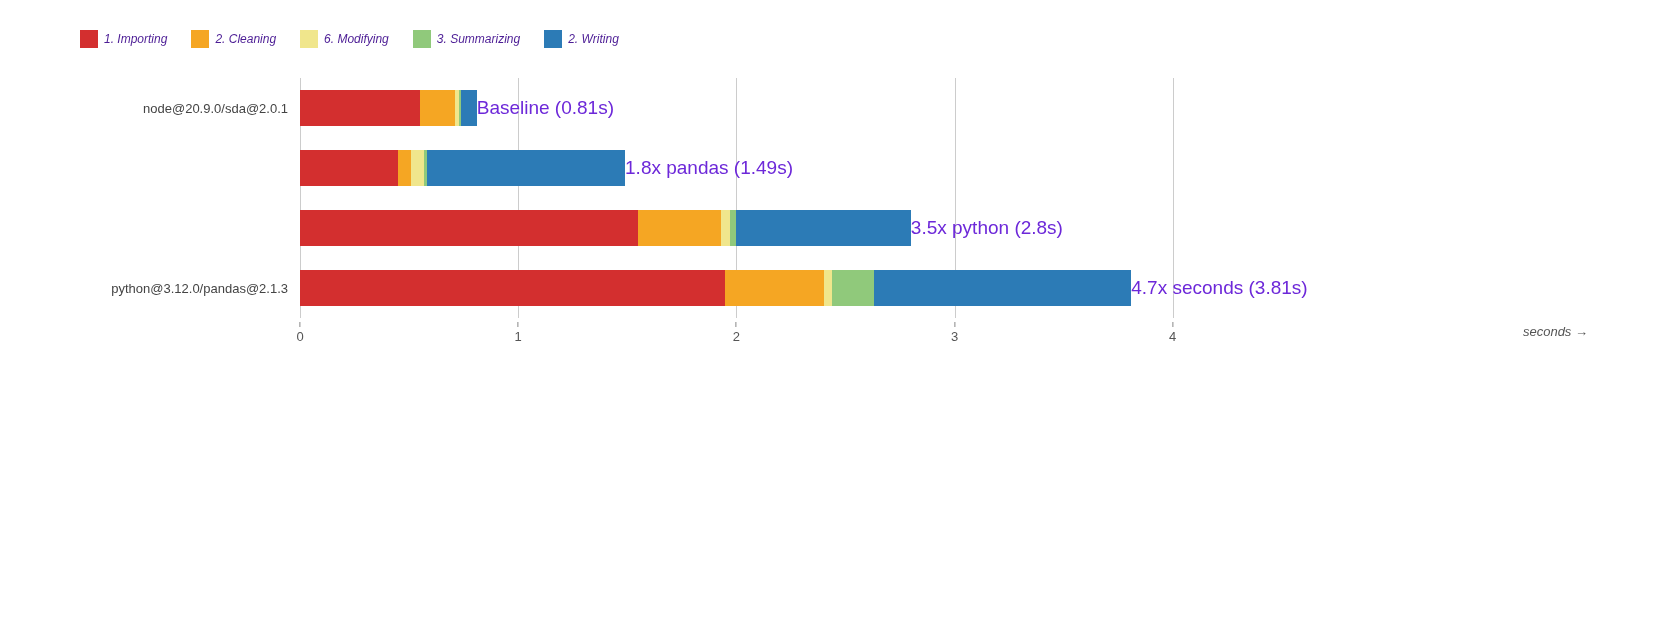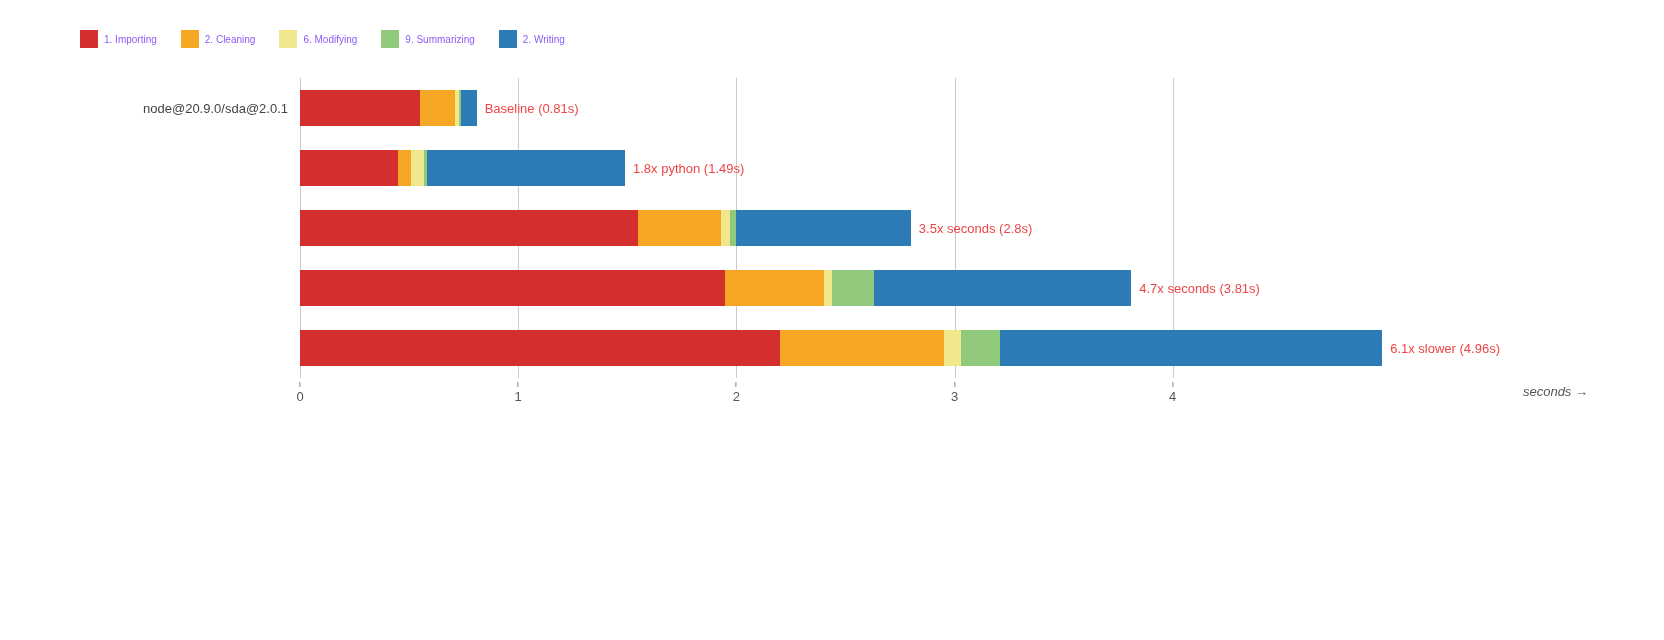--- a/index.html
+++ b/index.html
@@ -29,22 +29,23 @@
       display: flex;
       align-items: center;
       gap: 6px;
     }
     .legend-swatch {
       width: 18px;
       height: 18px;
       flex-shrink: 0;
     }
     .legend-label {
-      font-size: 10px;
-      color: #8b5cf6;
+      font-size: 12px;
+      color: #4c1d95;
+      font-style: italic;
     }
     .chart-inner {
       display: flex;
       flex-direction: row;
       position: relative;
     }
     .y-labels {
       display: flex;
       flex-direction: column;
       justify-content: space-between;
@@ -96,24 +97,23 @@
       display: flex;
       flex-direction: row;
       height: 36px;
       position: relative;
     }
     .bar-segment {
       height: 100%;
       flex-shrink: 0;
     }
     .bar-label {
-      font-size: 13px;
-      color: #ef4444;
+      font-size: 19px;
+      color: #6d28d9;
       white-space: nowrap;
-      margin-left: 8px;
       display: flex;
       align-items: center;
       height: 36px;
     }
     .x-axis {
       display: flex;
       align-items: flex-start;
       margin-left: 0;
       padding-top: 4px;
       height: 30px;
@@ -159,31 +159,32 @@
       <div class="legend-item">
         <div class="legend-swatch" style="background: rgb(245, 166, 35);"></div>
         <span class="legend-label">2. Cleaning</span>
       </div>
       <div class="legend-item">
         <div class="legend-swatch" style="background: rgb(240, 230, 140);"></div>
         <span class="legend-label">6. Modifying</span>
       </div>
       <div class="legend-item">
         <div class="legend-swatch" style="background: rgb(144, 201, 123);"></div>
-        <span class="legend-label">9. Summarizing</span>
+        <span class="legend-label">3. Summarizing</span>
       </div>
       <div class="legend-item">
         <div class="legend-swatch" style="background: rgb(44, 123, 182);"></div>
         <span class="legend-label">2. Writing</span>
       </div>
     </div>
 
   <div class="chart-inner">
     <div class="y-labels">
     <div class="y-label">node@20.9.0/sda@2.0.1</div>
+        <div class="y-label">python@3.12.0/pandas@2.1.3</div>
       </div>
     <div class="bars-area" style="width: 1200px; flex-shrink: 0;">
       <div class="grid-lines">
       <div class="grid-line" style="position: absolute; left: 0px; top: 0px; bottom: 30px; width: 1px; background: rgb(204, 204, 204);"></div>
           <div class="grid-line" style="position: absolute; left: 218.182px; top: 0px; bottom: 30px; width: 1px; background: rgb(204, 204, 204);"></div>
           <div class="grid-line" style="position: absolute; left: 436.364px; top: 0px; bottom: 30px; width: 1px; background: rgb(204, 204, 204);"></div>
           <div class="grid-line" style="position: absolute; left: 654.545px; top: 0px; bottom: 30px; width: 1px; background: rgb(204, 204, 204);"></div>
           <div class="grid-line" style="position: absolute; left: 872.727px; top: 0px; bottom: 30px; width: 1px; background: rgb(204, 204, 204);"></div>
         </div>
       <div class="bars-rows">
@@ -198,52 +199,42 @@
             <div class="bar-label">Baseline (0.81s)</div>
           </div>
           <div class="bar-row">
             <div class="bar-track">
               <div class="bar-segment" style="width: 98.1818px; background: rgb(211, 47, 47);"></div>
               <div class="bar-segment" style="width: 13.0909px; background: rgb(245, 166, 35);"></div>
               <div class="bar-segment" style="width: 13.0909px; background: rgb(240, 230, 140);"></div>
               <div class="bar-segment" style="width: 2.18182px; background: rgb(144, 201, 123);"></div>
               <div class="bar-segment" style="width: 198.545px; background: rgb(44, 123, 182);"></div>
             </div>
-            <div class="bar-label">1.8x python (1.49s)</div>
+            <div class="bar-label">1.8x pandas (1.49s)</div>
           </div>
           <div class="bar-row">
             <div class="bar-track">
               <div class="bar-segment" style="width: 338.182px; background: rgb(211, 47, 47);"></div>
               <div class="bar-segment" style="width: 82.9091px; background: rgb(245, 166, 35);"></div>
               <div class="bar-segment" style="width: 8.72727px; background: rgb(240, 230, 140);"></div>
               <div class="bar-segment" style="width: 6.54545px; background: rgb(144, 201, 123);"></div>
               <div class="bar-segment" style="width: 174.545px; background: rgb(44, 123, 182);"></div>
             </div>
-            <div class="bar-label">3.5x seconds (2.8s)</div>
+            <div class="bar-label">3.5x python (2.8s)</div>
           </div>
           <div class="bar-row">
             <div class="bar-track">
               <div class="bar-segment" style="width: 425.455px; background: rgb(211, 47, 47);"></div>
               <div class="bar-segment" style="width: 98.1818px; background: rgb(245, 166, 35);"></div>
               <div class="bar-segment" style="width: 8.72727px; background: rgb(240, 230, 140);"></div>
               <div class="bar-segment" style="width: 41.4545px; background: rgb(144, 201, 123);"></div>
               <div class="bar-segment" style="width: 257.455px; background: rgb(44, 123, 182);"></div>
             </div>
             <div class="bar-label">4.7x seconds (3.81s)</div>
           </div>
-          <div class="bar-row">
-            <div class="bar-track">
-              <div class="bar-segment" style="width: 480px; background: rgb(211, 47, 47);"></div>
-              <div class="bar-segment" style="width: 163.636px; background: rgb(245, 166, 35);"></div>
-              <div class="bar-segment" style="width: 17.4545px; background: rgb(240, 230, 140);"></div>
-              <div class="bar-segment" style="width: 39.2727px; background: rgb(144, 201, 123);"></div>
-              <div class="bar-segment" style="width: 381.818px; background: rgb(44, 123, 182);"></div>
-            </div>
-            <div class="bar-label">6.1x slower (4.96s)</div>
-          </div>
         </div>
 
       <div class="x-axis">
         <div class="x-ticks" style="position: relative; height: 25px;">
         <div class="x-tick" style="position: absolute; left: 0px; transform: translateX(-50%); display: flex; flex-direction: column; align-items: center;">
               <div class="x-tick-line"></div>
               <span style="font-size: 13px; color: rgb(85, 85, 85);">0</span>
             </div>
             <div class="x-tick" style="position: absolute; left: 218.182px; transform: translateX(-50%); display: flex; flex-direction: column; align-items: center;">
               <div class="x-tick-line"></div>

